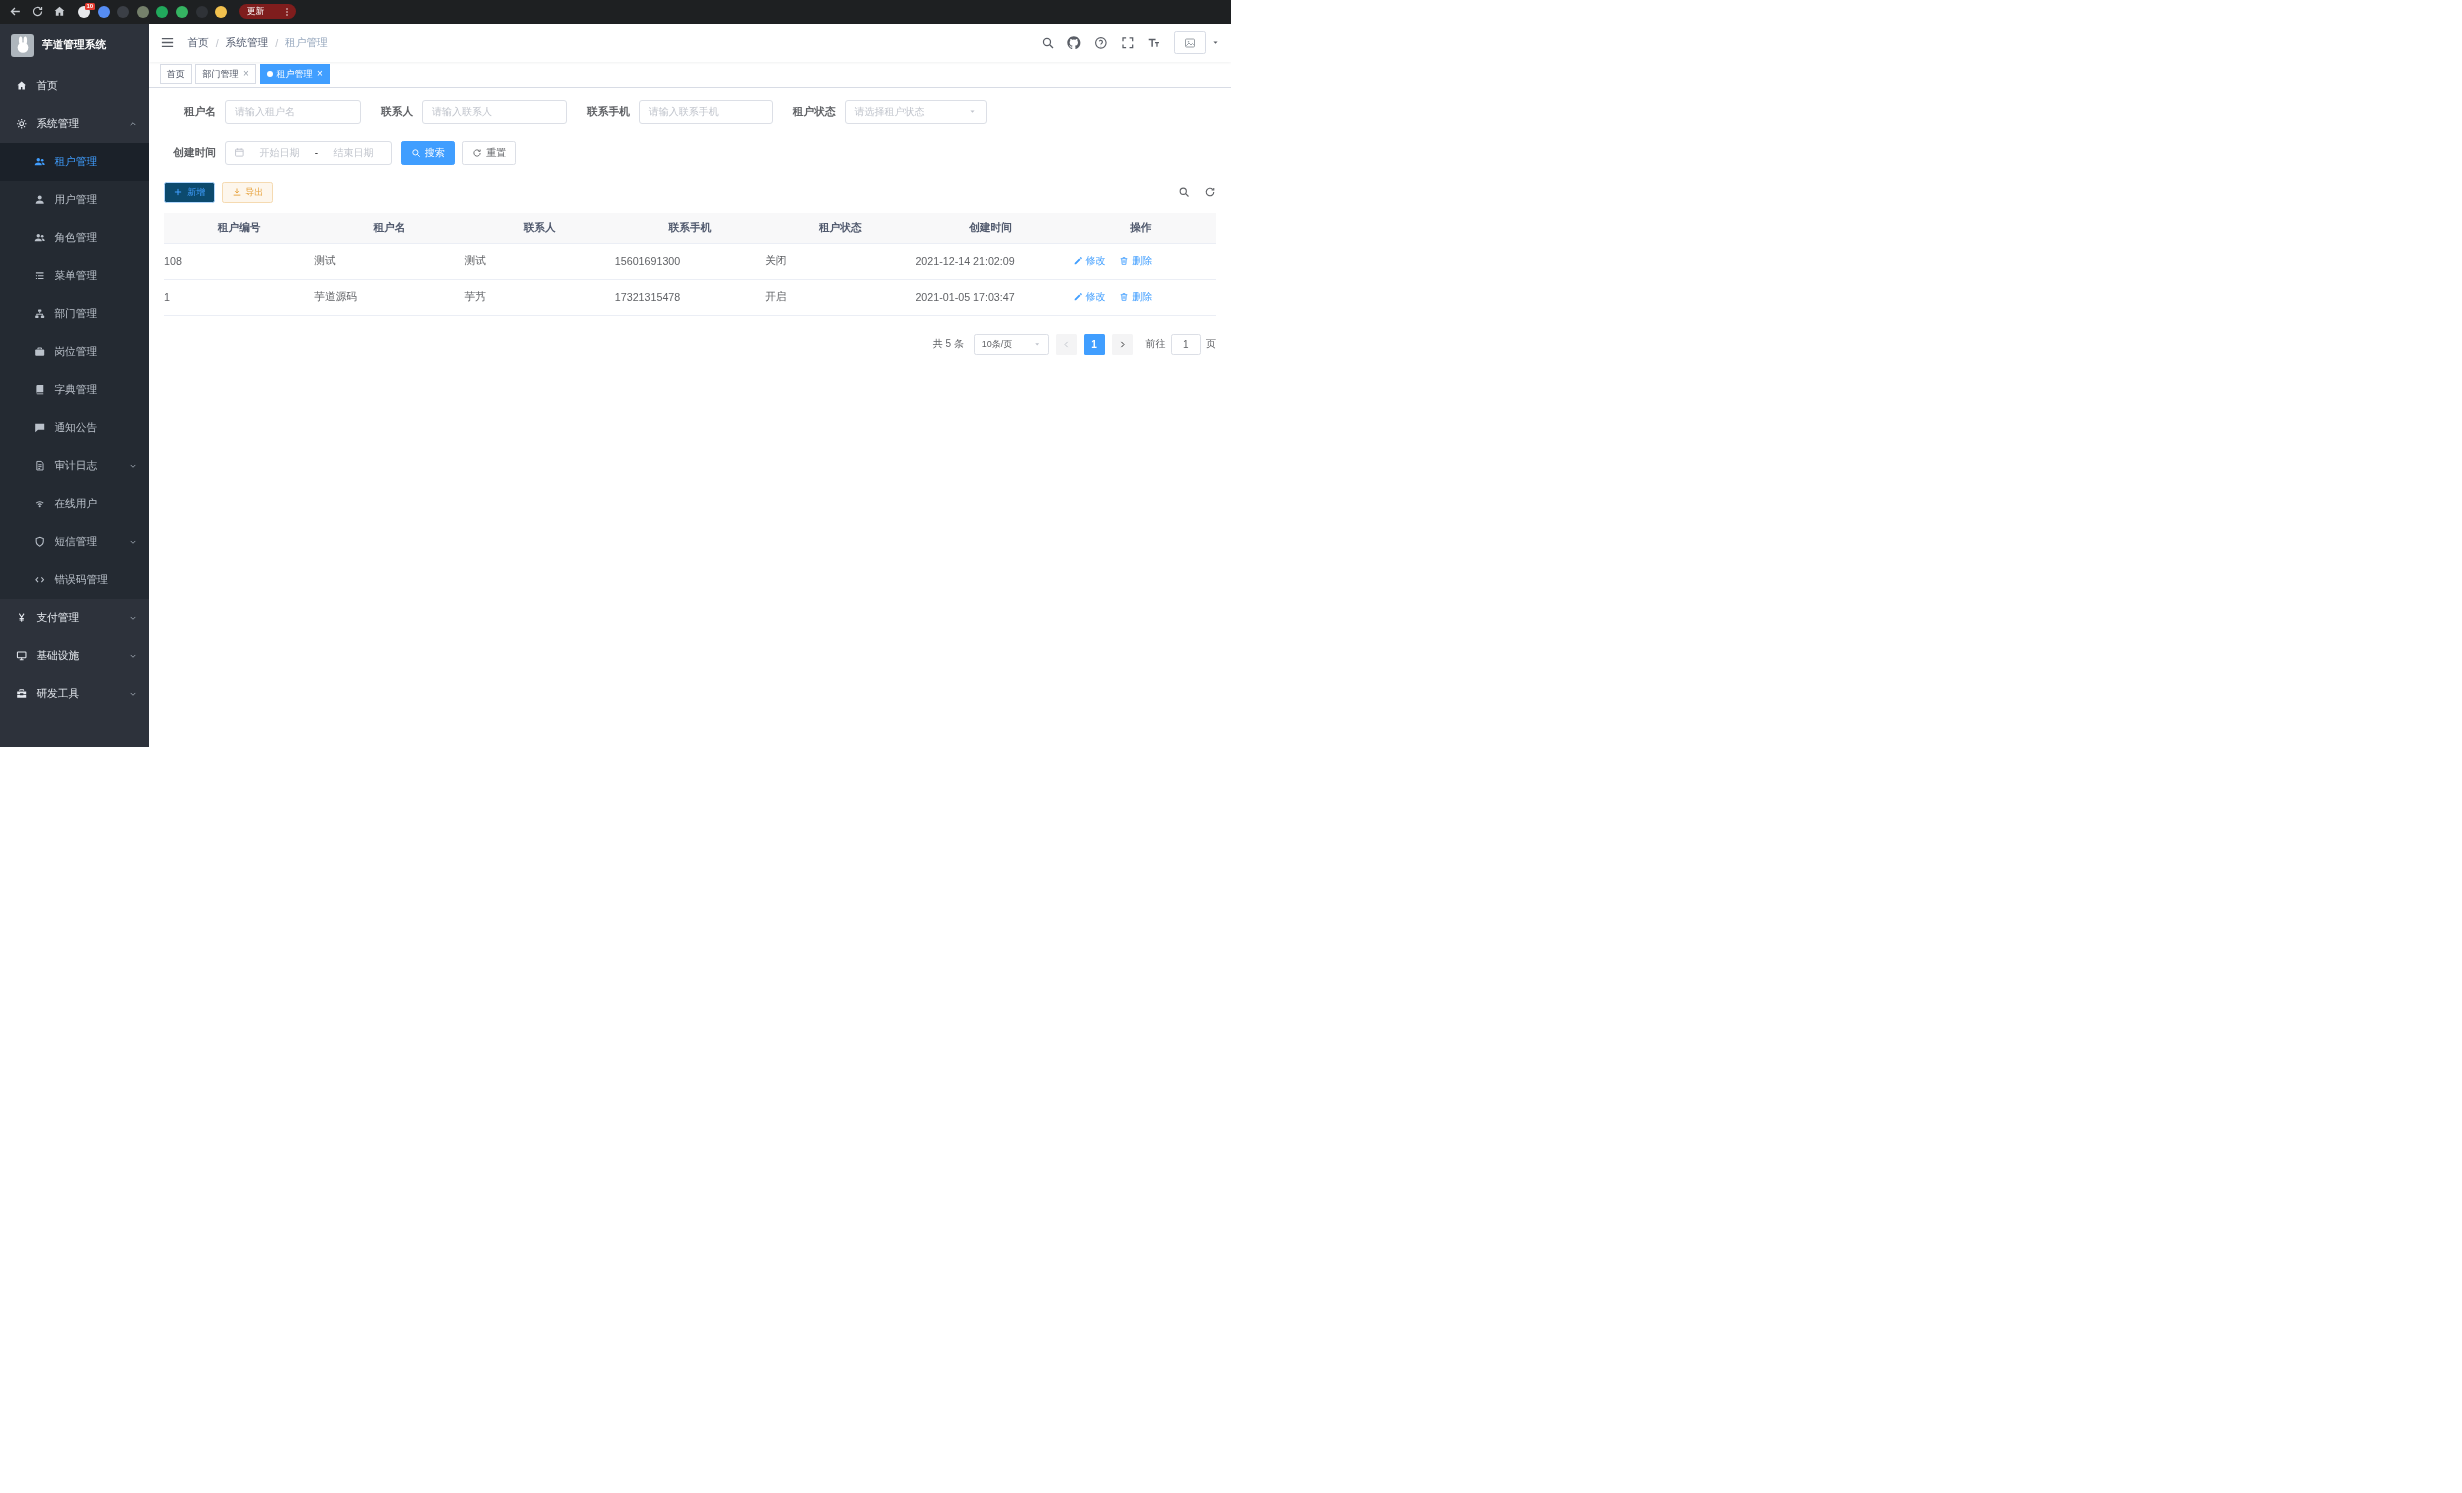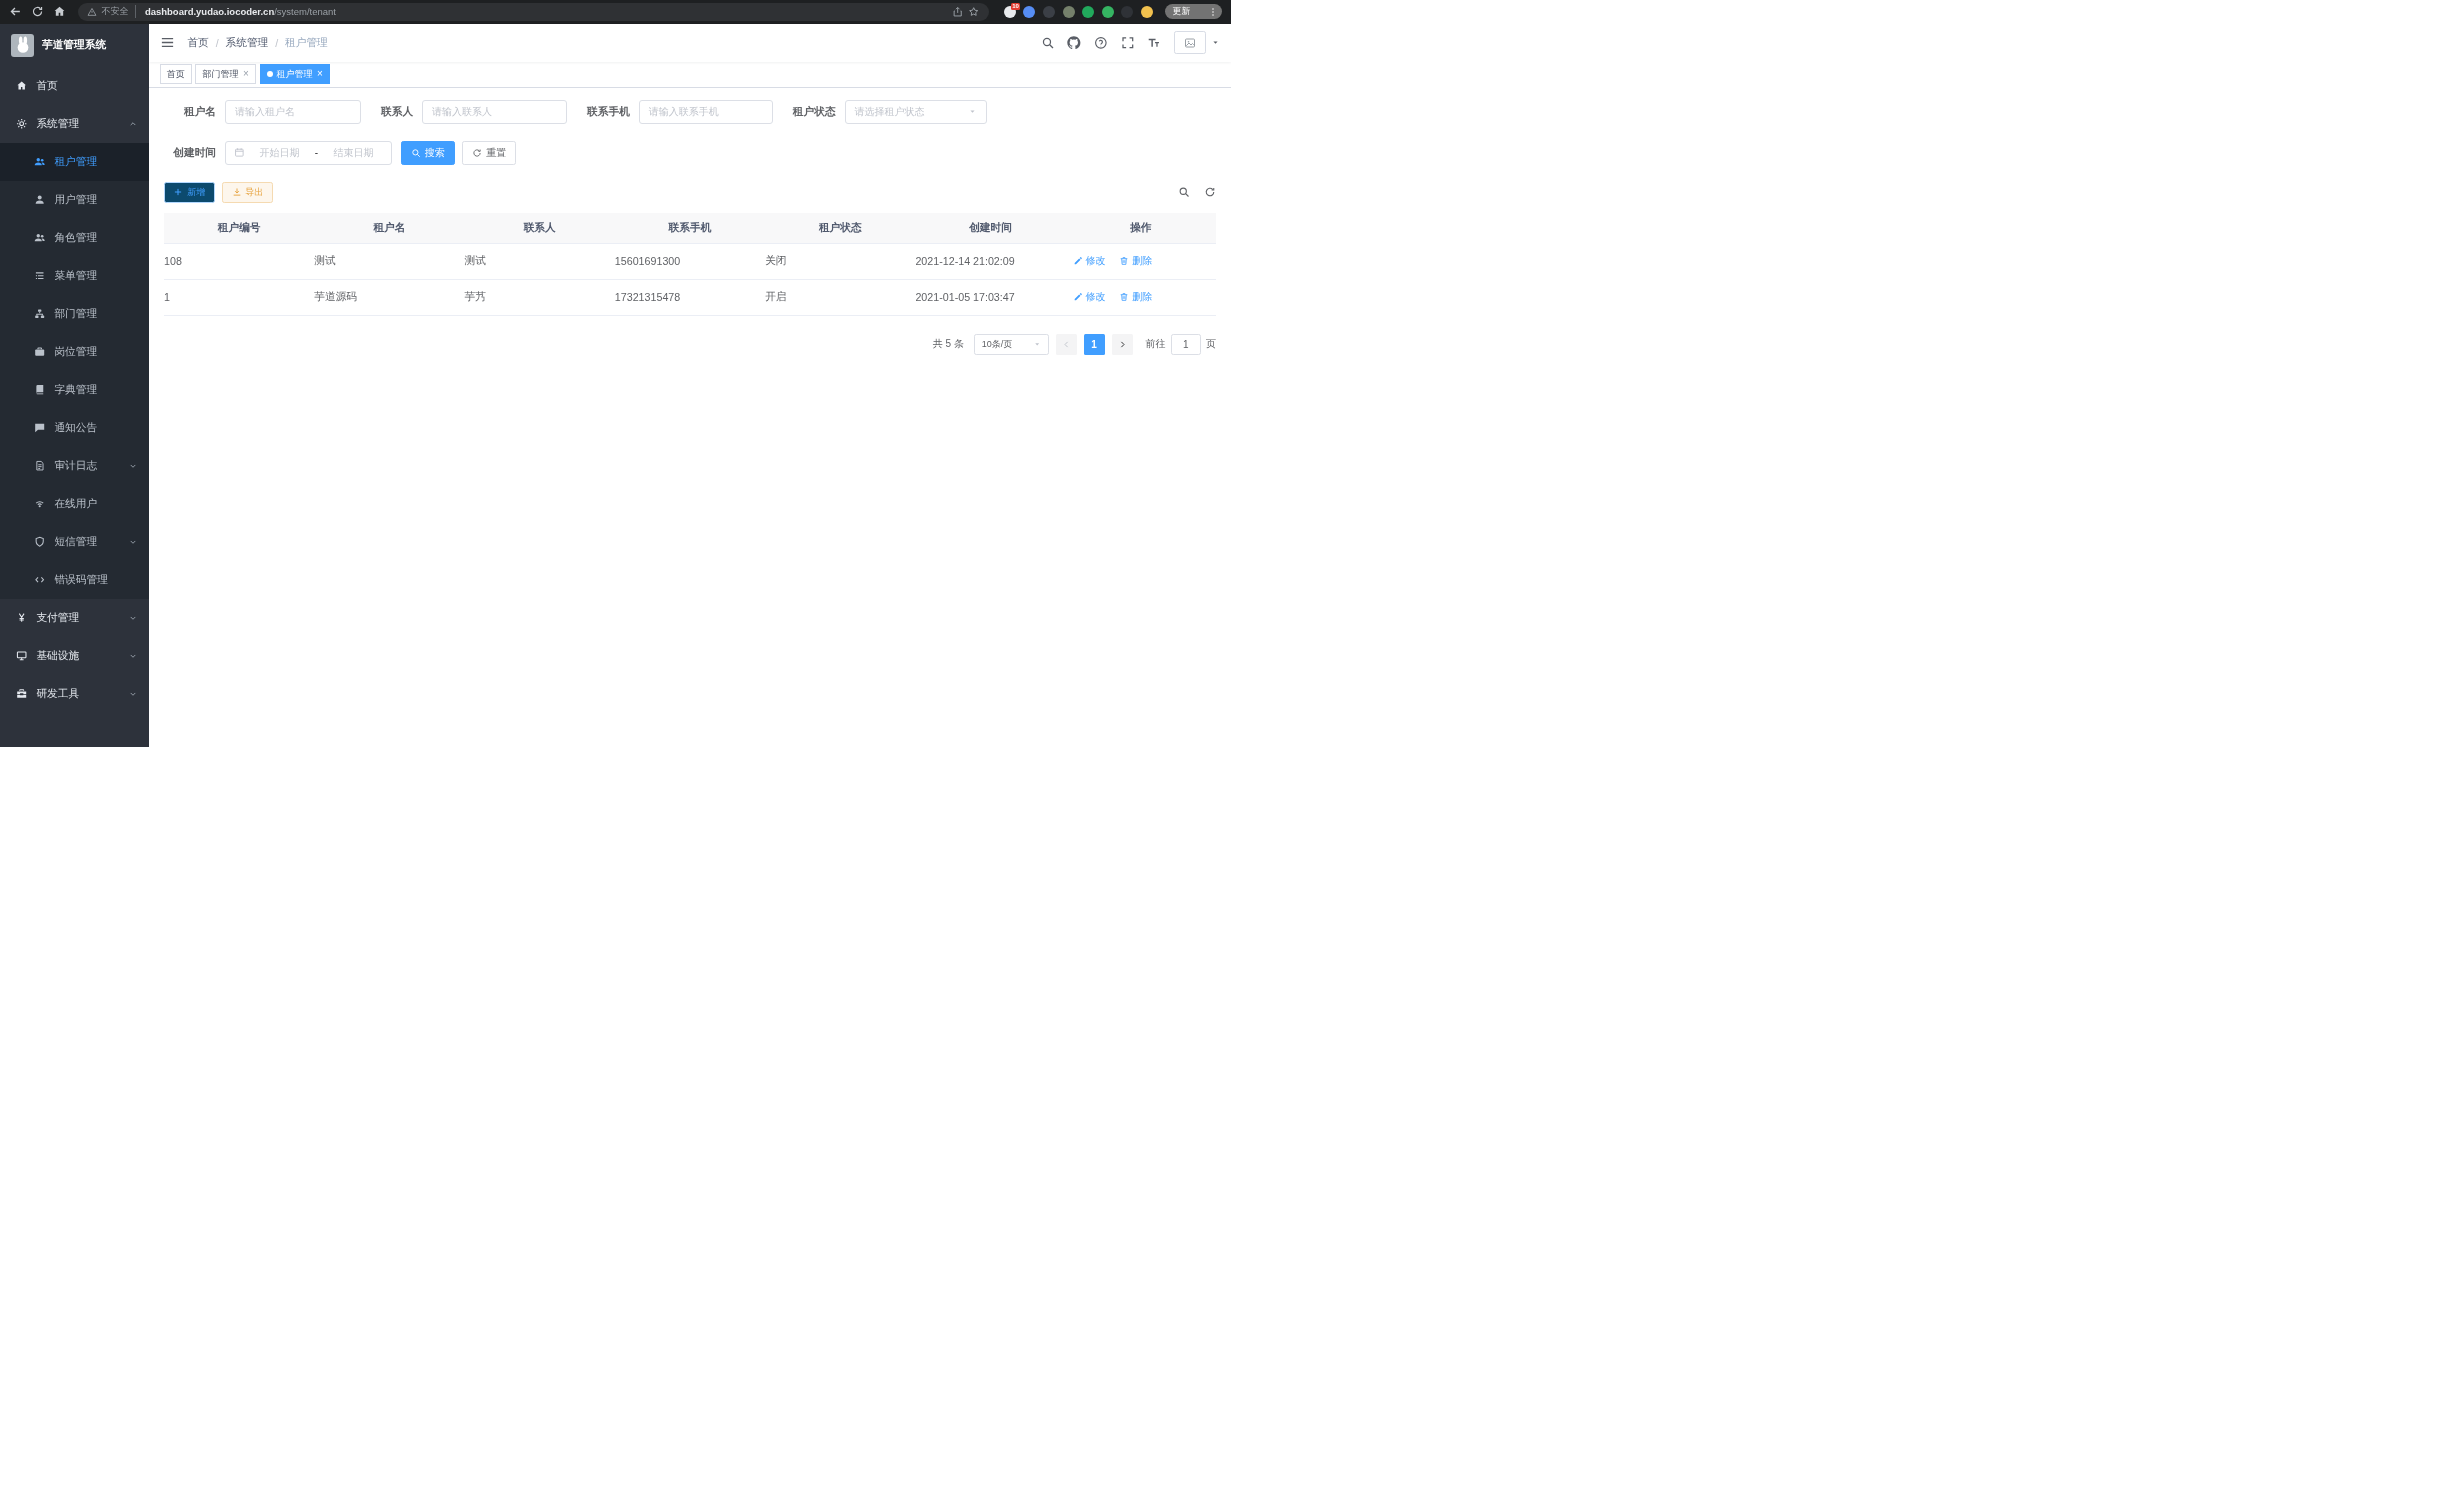--- a/index.html
+++ b/index.html
@@ -18,21 +18,21 @@
 .omni-warn{width:10px;height:10px;color:#9aa0a6}
 .omni-sec{color:#9aa0a6;font-size:9px;padding-right:6.9px;border-right:0.8px solid #5f6368;margin-right:3.8px;white-space:nowrap}
 .omni-url{font-size:9.5px;color:#9aa0a6;white-space:nowrap;overflow:hidden}
 .omni-url b{color:#e8eaed;font-weight:700}
 .omni-spacer{flex:1}
 .omni-ico{width:11.4px;height:11.4px;color:#9aa0a6;cursor:pointer}
 .ext-row{display:flex;align-items:center;gap:7.6px;margin:0 3px}
 .ext{width:12px;height:12px;border-radius:50%;position:relative;cursor:pointer}
 .ext .badge{position:absolute;right:-4.6px;top:-3px;background:#e33b30;color:#fff;font-size:6px;line-height:7.6px;padding:0 1.5px;border-radius:1.5px;font-weight:700}
 .ext .badge:empty{display:none}
-.update-pill{height:15px;background:#737373;border-radius:7.6px;color:#fff;font-size:8.8px;display:flex;align-items:center;gap:18px;padding:0 3.8px 0 7.6px;cursor:pointer;white-space:nowrap}
+.update-pill{height:15px;background:#7f1d1d;border-radius:7.6px;color:#fff;font-size:8.8px;display:flex;align-items:center;gap:18px;padding:0 3.8px 0 7.6px;cursor:pointer;white-space:nowrap}
 .update-pill .ico{width:10px;height:10px;color:#fff}
 
 
 .app{display:flex;height:723px}
 .sidebar{width:149px;background:#2d323b;flex:none;display:flex;flex-direction:column;overflow:hidden}
 .logo-row{height:43px;display:flex;align-items:center;padding-left:11.4px;gap:7.6px;flex:none;cursor:pointer}
 .logo-img{width:23px;height:23px;border-radius:3px;background:#aeb6bd;overflow:hidden}
 .logo-img svg{width:20px;height:20px}
 .logo-title{color:#fff;font-weight:700;font-size:10.7px;white-space:nowrap}
 .menu{flex:1;overflow:hidden}
@@ -124,41 +124,20 @@
   <span class="ico b-ico">
       <svg viewBox="0 0 24 24" fill="none" stroke="currentColor" stroke-width="2.2">
         <path d="M19.5 12a7.5 7.5 0 1 1-2.2-5.3M19.5 3.8V8h-4.2"></path>
       </svg>
     </span>
   <span class="ico b-ico">
       <svg viewBox="0 0 24 24" fill="currentColor">
         <path d="M12 3 3 11h2.2v9h5.3v-5.5h3V20h5.3v-9H21z"></path>
       </svg>
     </span>
-  <div class="omnibox">
-    <span class="ico omni-warn">
-        <svg viewBox="0 0 24 24" fill="none" stroke="currentColor" stroke-width="2">
-          <path d="M12 3.5 21.5 20h-19z"></path>
-          <path d="M12 9.5v4.5M12 17.3v.4"></path>
-        </svg>
-      </span>
-    <span class="omni-sec">不安全</span>
-    <span class="omni-url"><b>dashboard.yudao.iocoder.cn</b><span>/system/tenant</span></span>
-    <span class="omni-spacer"></span>
-    <span class="ico omni-ico">
-        <svg viewBox="0 0 24 24" fill="none" stroke="currentColor" stroke-width="2">
-          <path d="M12 14.5V3.5M8.3 6.8 12 3l3.7 3.8M6 10.5H4.5V21h15V10.5H18"></path>
-        </svg>
-      </span>
-    <span class="ico omni-ico">
-        <svg viewBox="0 0 24 24" fill="none" stroke="currentColor" stroke-width="2">
-          <path d="m12 3.6 2.6 5.3 5.9.9-4.3 4.1 1 5.8-5.2-2.7-5.2 2.7 1-5.8L3.5 9.8l5.9-.9z"></path>
-        </svg>
-      </span>
-  </div>
   <div class="ext-row">
   <span class="ext" style="background: rgb(232, 234, 237);">
         <span class="badge">10</span>
       </span>
 
   <span class="ext" style="background: rgb(86, 141, 244);"></span>
 
   <span class="ext" style="background: rgb(59, 63, 70);"></span>
 
   <span class="ext" style="background: rgb(117, 128, 107);"></span>

